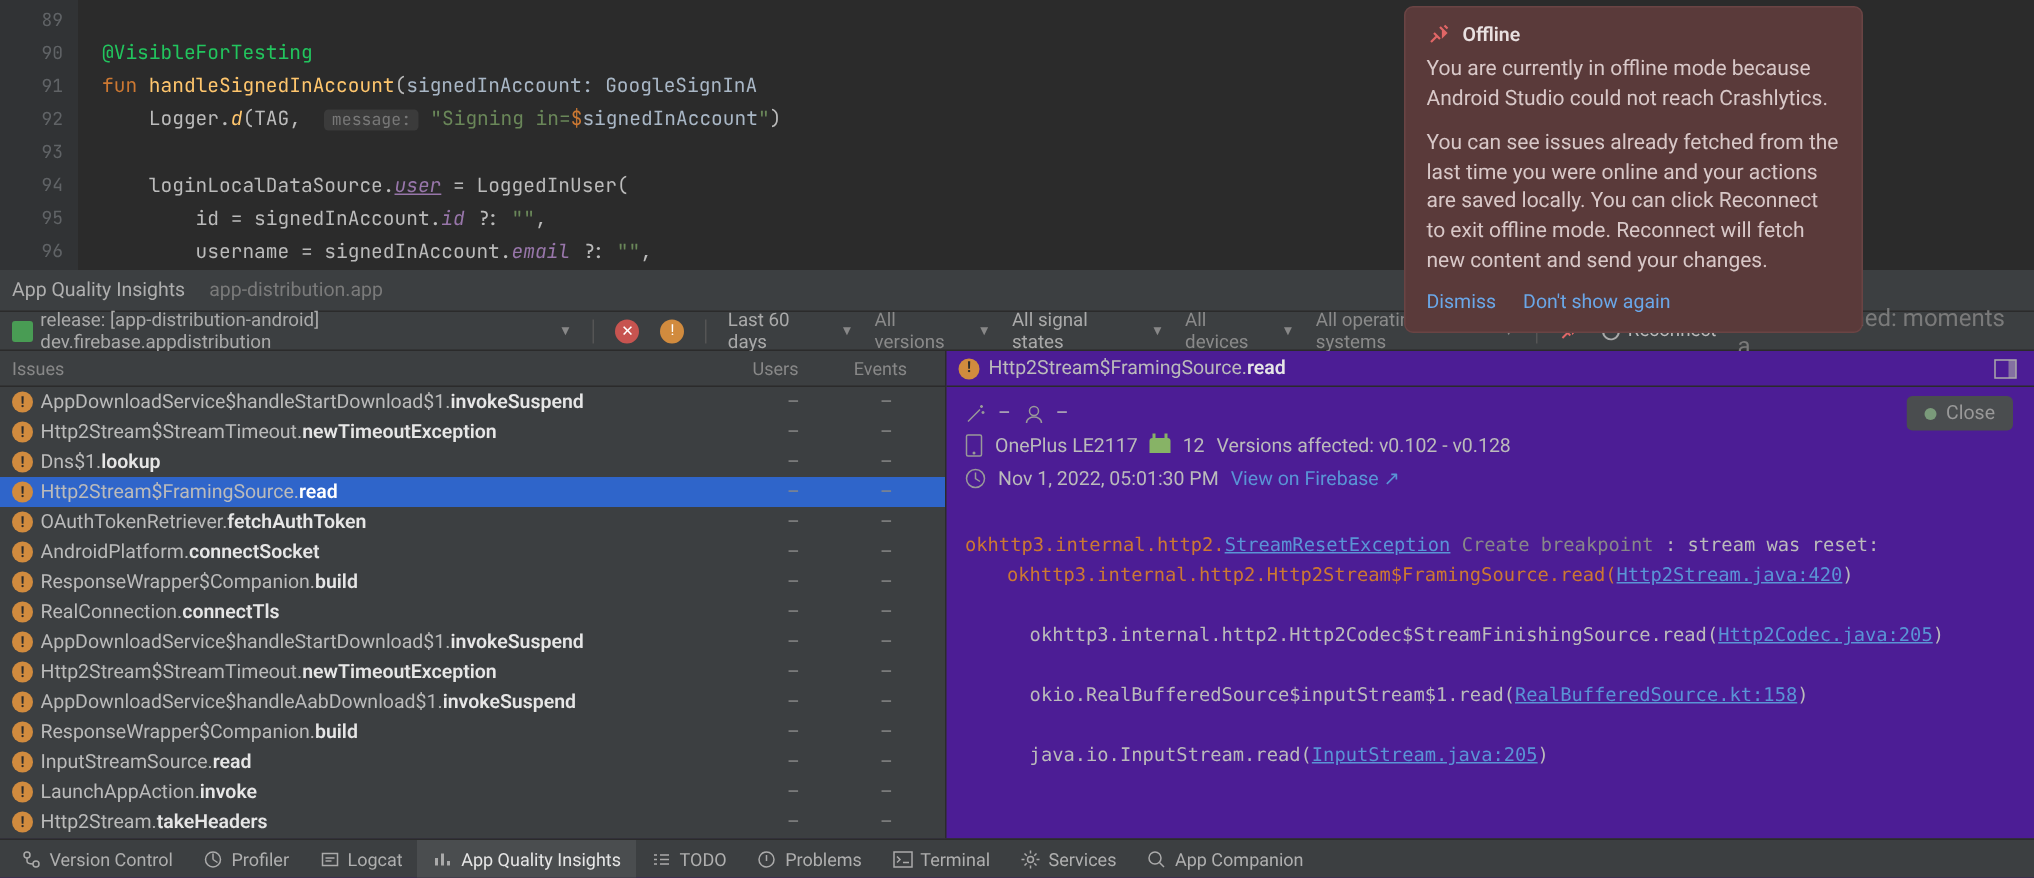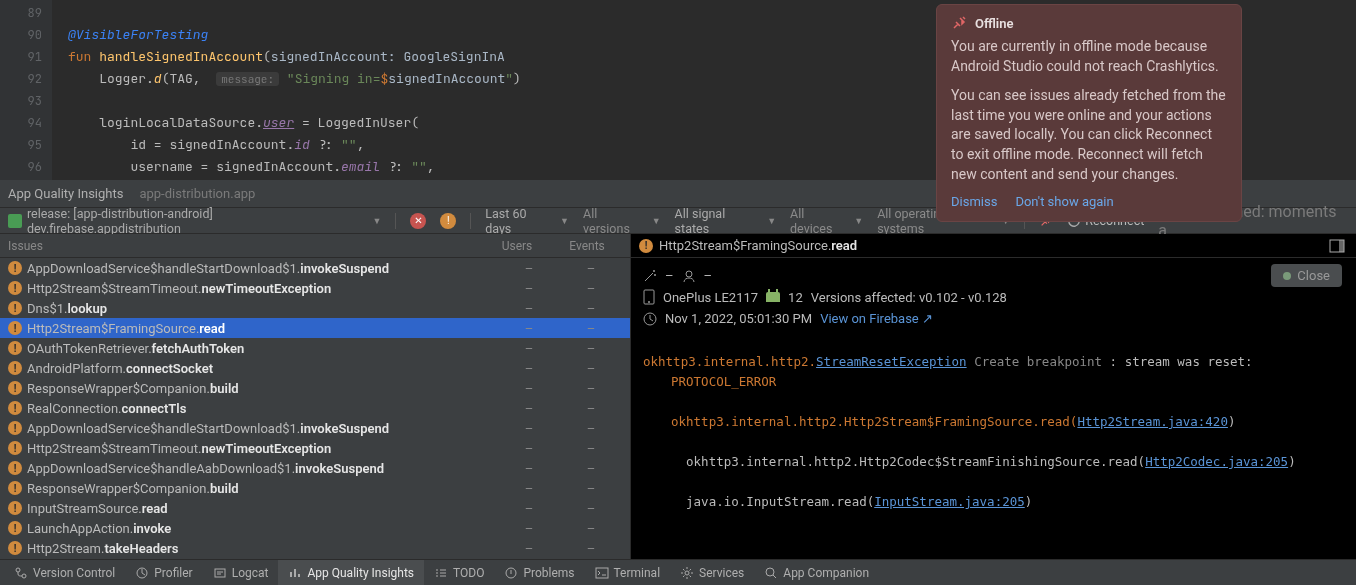--- a/index.html
+++ b/index.html
@@ -34,21 +34,21 @@
   line-height: 22px;
 }
 .code {
   flex: 1;
   padding: 2px 0 0 16px;
   font-size: 13px;
   line-height: 22px;
   white-space: pre;
 }
 .kw { color: #cc7832; }
-.ann { color: #3b82f6; font-style: italic; }
+.ann { color: #22c55e; }
 .fn-name { color: #ffc66d; }
 .str { color: #6a8759; }
 .param { color: #a9b7c6; }
 .prop { color: #9876aa; font-style: italic; }
 .hint {
   background: #3b3b3b;
   color: #787878;
   padding: 0 5px;
   border-radius: 3px;
   font-size: 11px;
@@ -129,21 +129,21 @@
 .reconnect { display: flex; align-items: center; gap: 4px; color: #bbbbbb; cursor: pointer; margin-left: auto; }
 .reconnect svg { width: 14px; height: 14px; }
 .last-refresh { color: #7a7a7a; font-size: 16px; }
 .red-plug-icon { display:inline-flex; }
 
 
 .main {
   position: absolute;
   top: 234px; bottom: 26px; left: 0; right: 0;
   display: flex;
-  background: #000000;
+  background: #4c1d95;
 }
 
 .issues-panel {
   width: 630px;
   display: flex;
   flex-direction: column;
   background: #3c3f41;
 }
 .issues-head {
   display: flex;
@@ -510,23 +510,23 @@
       <div class="meta-line">
         <svg width="14" height="14">
             <circle cx="7" cy="7" r="6" fill="none" stroke="#999"></circle>
             <path d="M7 3v4l3 2" stroke="#999" fill="none"></path>
           </svg>
         <span>Nov 1, 2022, 05:01:30 PM</span>
         <a class="link-txt"><span>View on Firebase</span> ↗</a>
       </div>
       <div class="stacktrace mono">
 <span class="st-pkg">okhttp3.internal.http2.</span><span class="st-link">StreamResetException</span> <span class="st-action">Create breakpoint</span><span> : stream was reset: </span>
-<span class="st-indent"><span class="st-pkg">PROTOCOL_ERROR</span></span>
 <span class="st-indent"><span class="st-pkg">okhttp3.internal.http2.Http2Stream$FramingSource.read(</span><span class="st-link">Http2Stream.java:420</span>)</span>
 <span class="st-indent">  <span>okhttp3.internal.http2.Http2Codec$StreamFinishingSource.read(</span><span class="st-link">Http2Codec.java:205</span>)</span>
+<span class="st-indent">  <span>okio.RealBufferedSource$inputStream$1.read(</span><span class="st-link">RealBufferedSource.kt:158</span>)</span>
 <span class="st-indent">  <span>java.io.InputStream.read(</span><span class="st-link">InputStream.java:205</span>)</span>
 
 
       </div>
     </div>
   </div>
 </div>
 
 <div class="bottom-bar" id="bottom-bar">
     <div class="bottom-tab">

